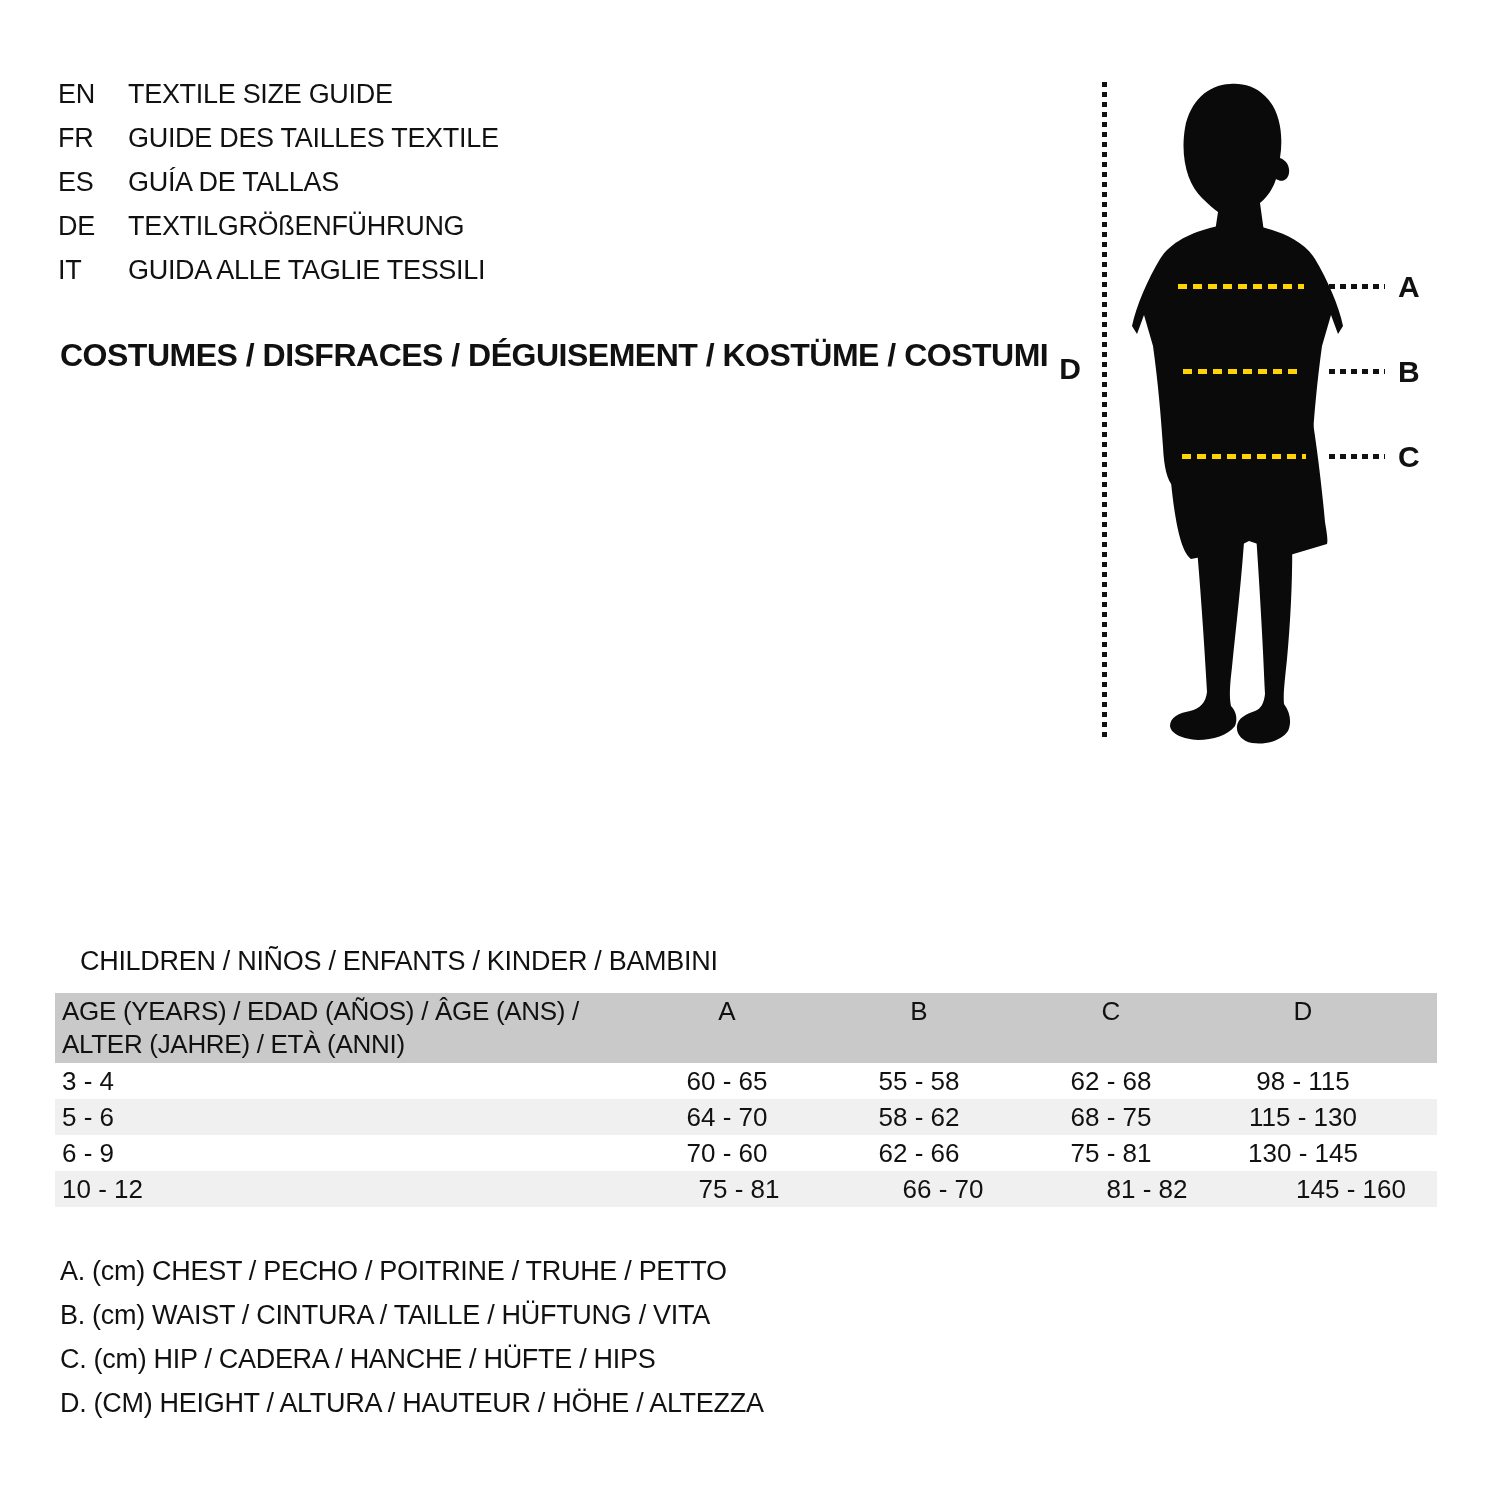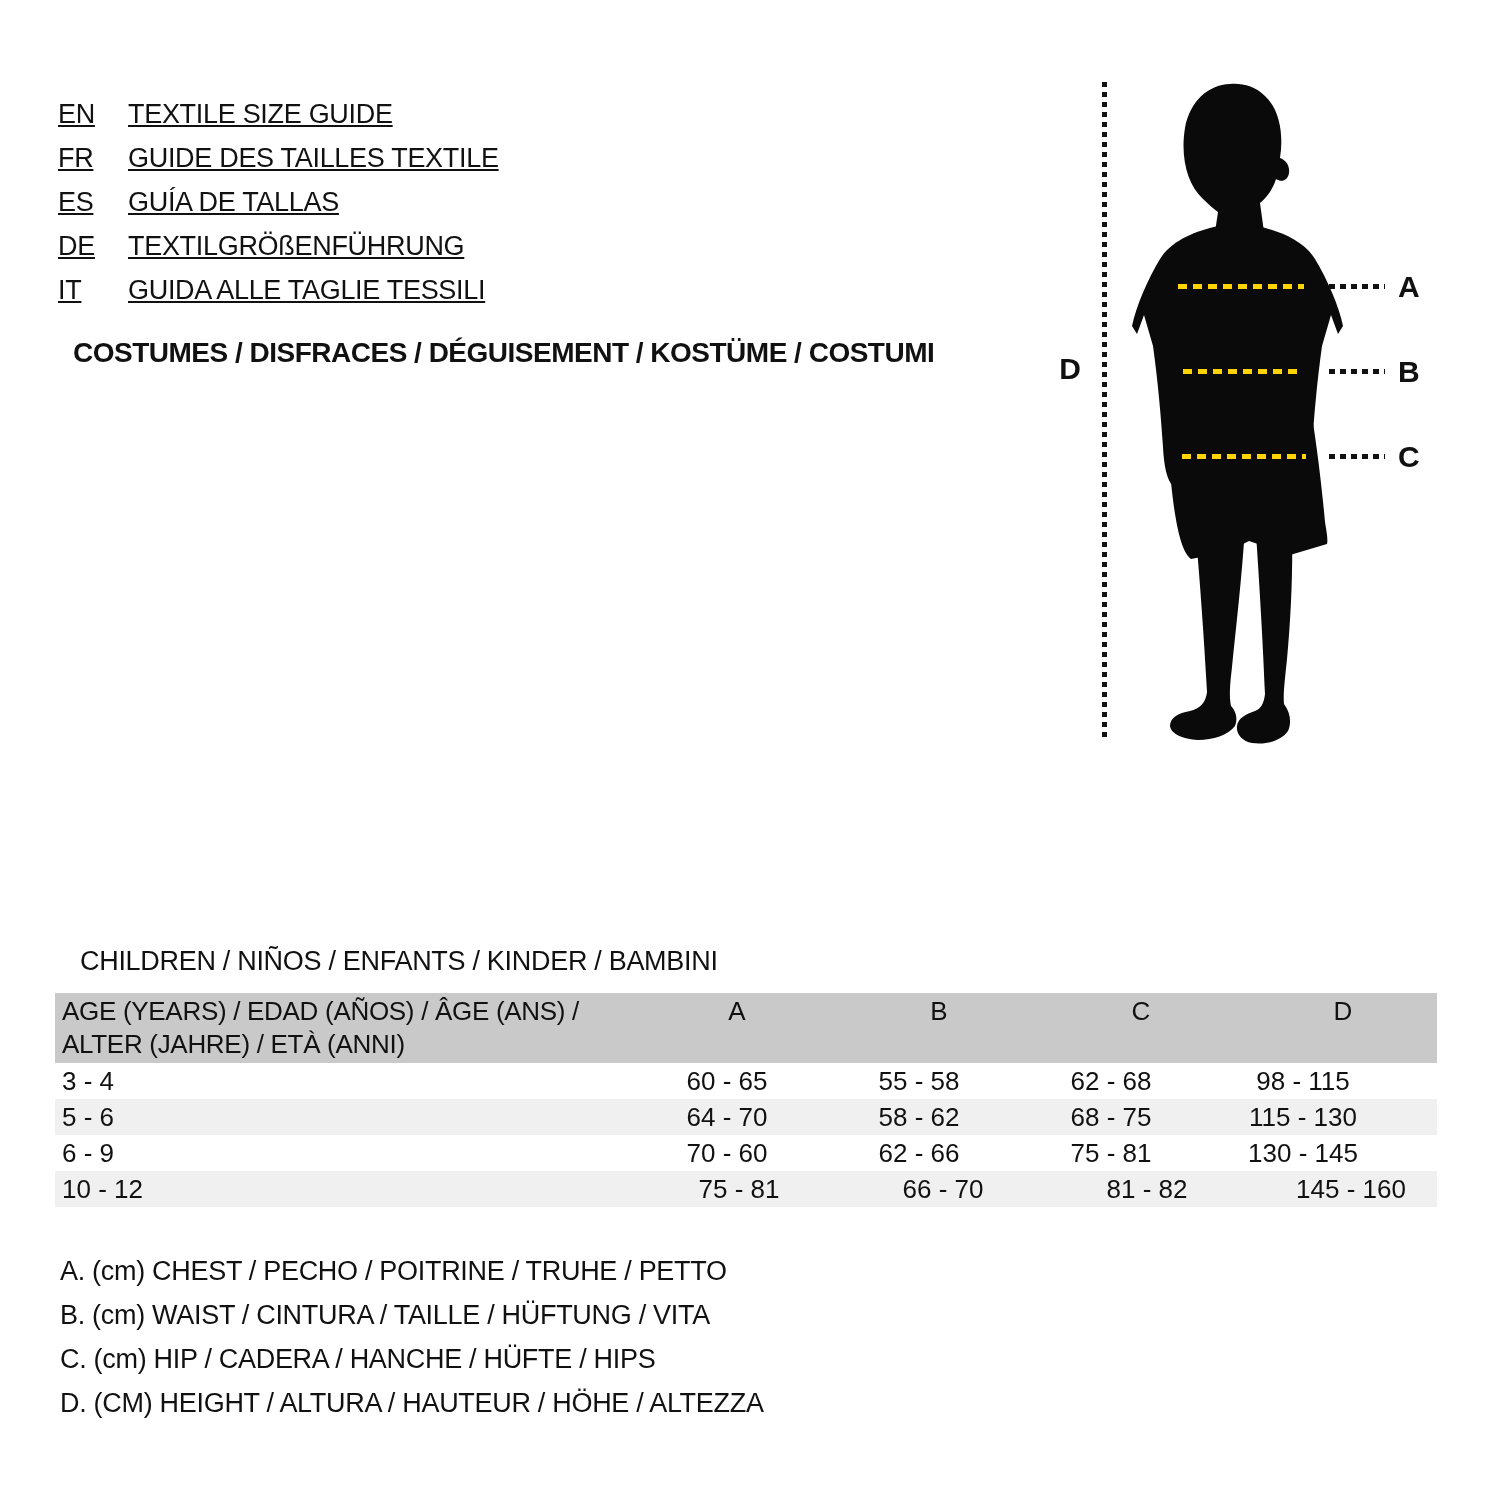--- a/index.html
+++ b/index.html
@@ -2,25 +2,25 @@
 <html><head>
 <meta charset="utf-8">
 <style>
   html,body{margin:0;padding:0;background:#fff;}
   .canvas{
     position:relative;width:1501px;height:1500px;background:#ffffff;
     font-family:"Liberation Sans","DejaVu Sans",sans-serif;color:#111;
     overflow:hidden;
   }
   
-  .langs{position:absolute;left:58px;top:92px;text-decoration:underline;}
+  .langs{position:absolute;left:58px;top:72px;}
   .lang-row{display:flex;line-height:44px;font-size:27px;letter-spacing:-0.3px;}
   .lang-code{width:70px;flex:0 0 70px;}
   
-  .category{position:absolute;left:73px;top:337px;font-size:28px;font-weight:bold;letter-spacing:-0.5px;text-align:right;}
+  .category{position:absolute;left:60px;top:337px;font-size:32px;font-weight:bold;letter-spacing:-0.5px;text-align:right;}
   
   .vline{position:absolute;left:1102px;top:82px;width:5px;height:660px;
     background:repeating-linear-gradient(180deg,#111 0 5px,transparent 5px 10px);}
   .d-label{position:absolute;left:1048px;top:352px;width:44px;text-align:center;
     font-size:30px;font-weight:bold;}
   .silhouette{position:absolute;left:1115px;top:82px;width:260px;height:663px;}
   .mline-y{position:absolute;height:5px;z-index:3;
     background:repeating-linear-gradient(90deg,var(--yc) 0 9px,transparent 9px 15px);}
   .mline-k{position:absolute;height:5px;z-index:3;
     background:repeating-linear-gradient(90deg,#111 0 6px,transparent 6px 11px);}
@@ -115,21 +115,21 @@
   <div class="mline-k" style="left:1329px;top:369px;width:56px;"></div>
   <div class="m-label" style="left:1398px;top:355px;">B</div>
 
   <div class="mline-y" style="--yc:#ffd400;left:1182px;top:454px;width:124px;"></div>
   <div class="mline-k" style="left:1329px;top:454px;width:56px;"></div>
   <div class="m-label" style="left:1398px;top:440px;">C</div>
 
   <div class="section-title">CHILDREN / NIÑOS / ENFANTS / KINDER / BAMBINI</div>
 
   <div class="size-table">
-    <div class="t-grid t-head" style="background:#c9c9c9;gap:10px;">
+    <div class="t-grid t-head" style="background:#c9c9c9;">
       <div class="agehdr">
         <div>AGE (YEARS) / EDAD (AÑOS) / ÂGE (ANS) /</div>
         <div>ALTER (JAHRE) / ETÀ (ANNI)</div>
       </div>
       <div class="colhdr">A</div>
       <div class="colhdr">B</div>
       <div class="colhdr">C</div>
       <div class="colhdr">D</div>
       <div></div>
     </div>

